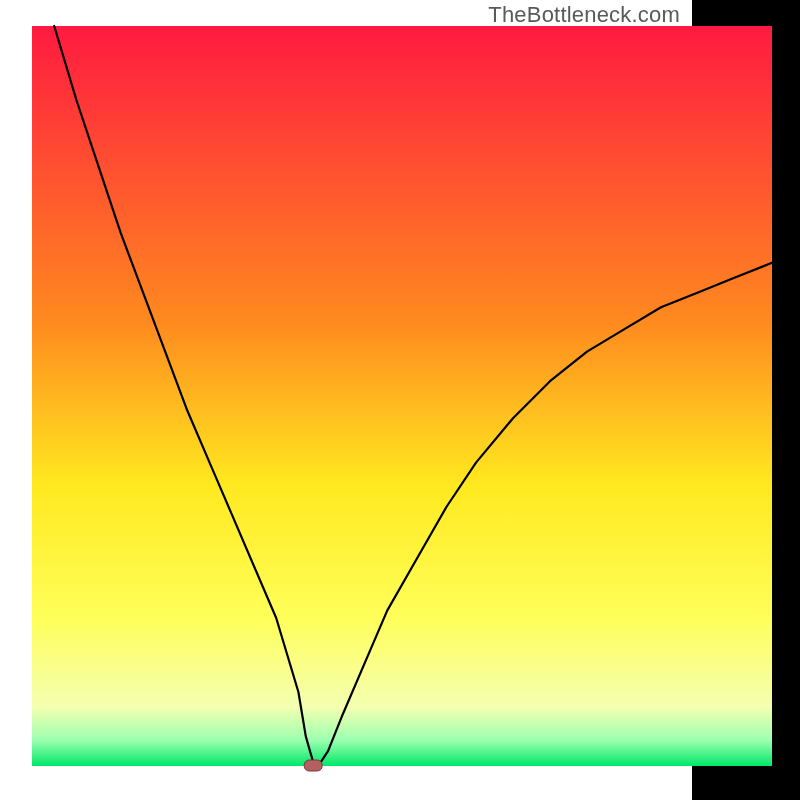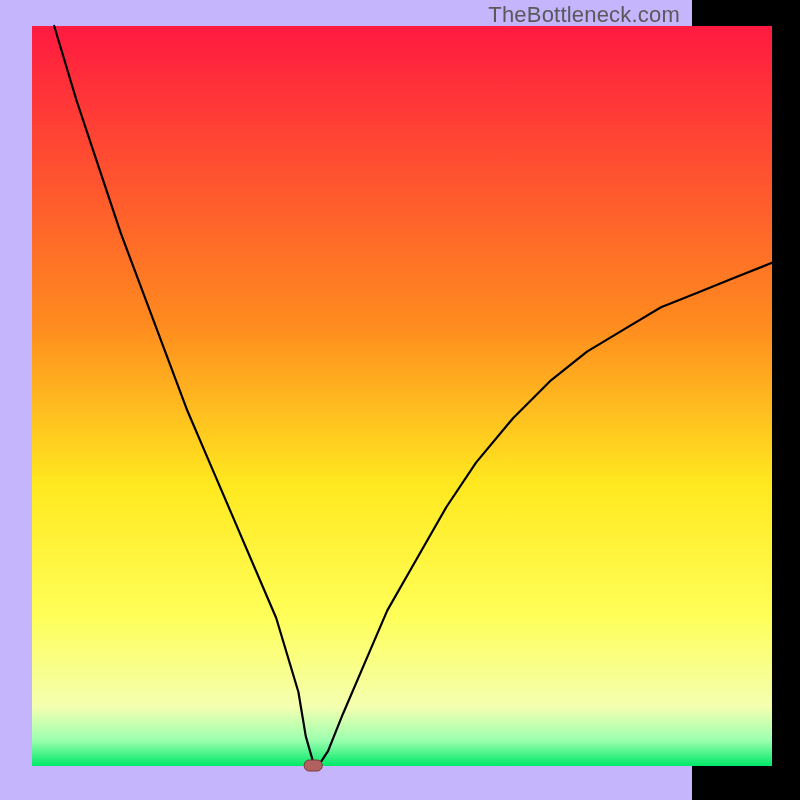--- a/index.html
+++ b/index.html
@@ -8,21 +8,21 @@
     width: 800px;
     height: 800px;
     background: #000;
     overflow: hidden;
     font-family: Arial, Helvetica, sans-serif;
   }
   .stage {
     width: 692px;
     height: 800px;
     position: relative;
-    background: #c4b5fd;
+    background: #ffffff;
   }
   .watermark {
     position: absolute;
     top: 2px;
     right: 12px;
     color: #595959;
     font-size: 22px;
     letter-spacing: 0.2px;
     z-index: 5;
   }

